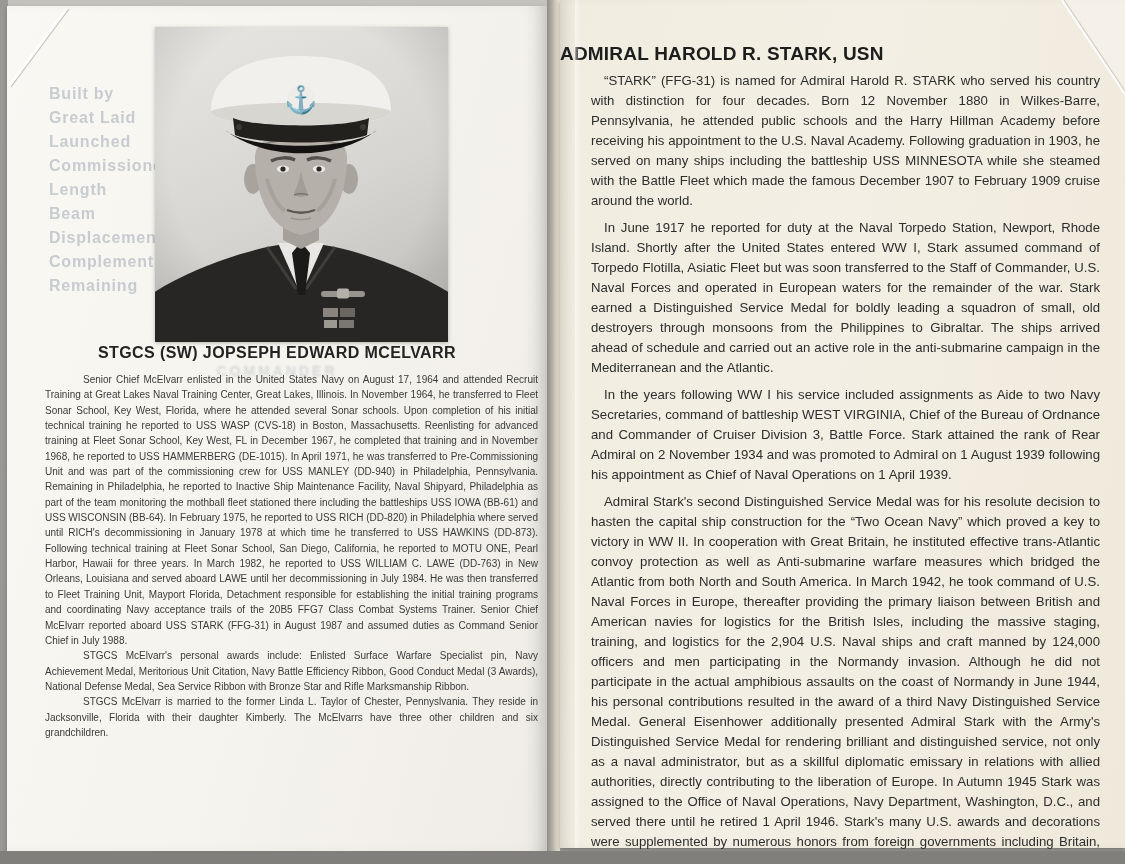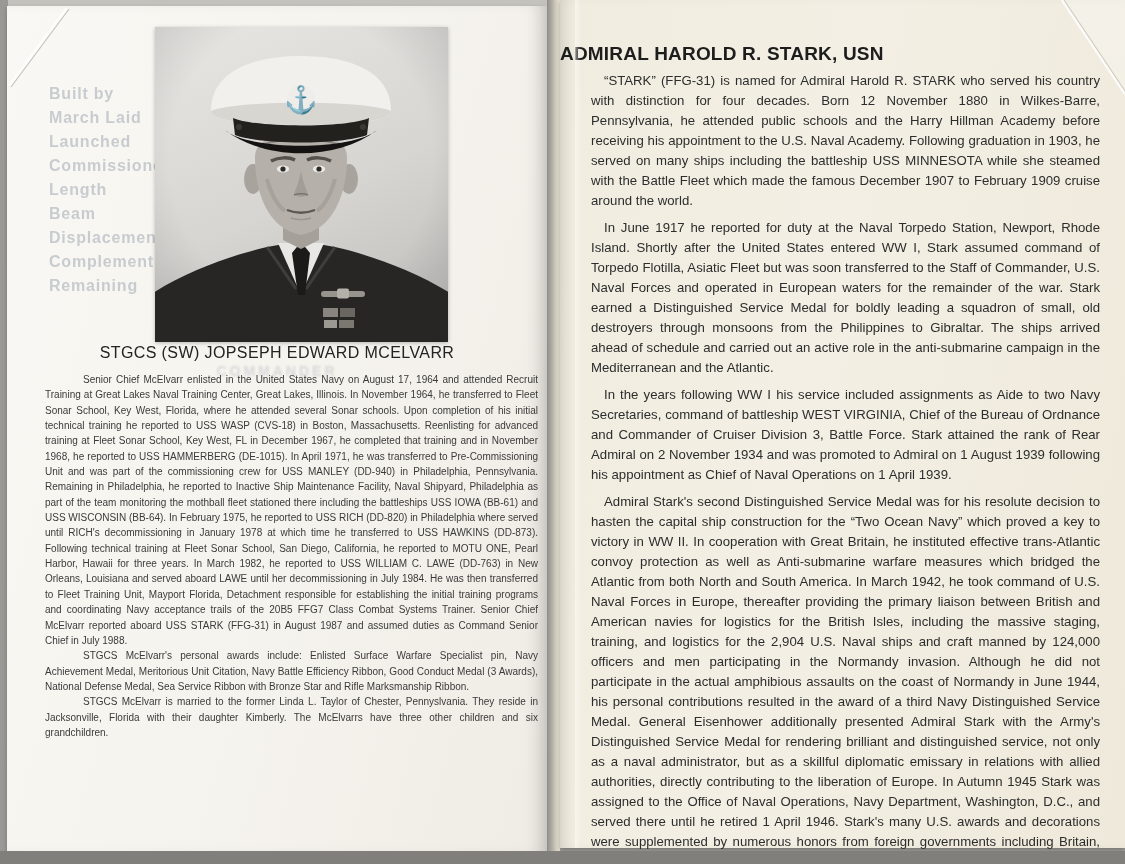--- a/index.html
+++ b/index.html
@@ -40,21 +40,21 @@
     font-size:16px;line-height:24px;font-weight:bold;letter-spacing:0.8px;
     color:rgba(122,134,152,0.38);filter:blur(0.6px);
   }
   .photo{
     position:absolute;left:148px;top:21px;width:293px;height:315px;
     box-shadow:0 1px 4px rgba(0,0,0,0.25);
   }
   .photo svg{display:block;width:100%;height:100%;}
   .caption{
     position:absolute;left:0;top:338px;width:100%;text-align:center;
-    font-size:16px;font-weight:normal;letter-spacing:0.4px;color:#232323;margin:0;
+    font-size:16px;font-weight:bold;letter-spacing:0.4px;color:#232323;margin:0;
   }
   .ghost-heading{
     position:absolute;left:0;top:357px;width:100%;text-align:center;
     font-size:14px;font-weight:bold;letter-spacing:3px;
     color:rgba(108,124,152,0.22);filter:blur(1.1px);
   }
   .left-body{
     position:absolute;left:38px;right:9px;top:366px;
     font-size:10px;line-height:15.35px;text-align:justify;color:#3a3a3a;
   }
@@ -79,21 +79,21 @@
 
 <div class="page page-left">
 
   <svg class="crease" style="left:0;top:0;width:110px;height:90px;" viewBox="0 0 110 90">
     <line x1="60" y1="2" x2="2" y2="80" stroke="#ffffff" stroke-width="2.5" opacity="0.85"></line>
     <line x1="62" y1="3" x2="4" y2="81" stroke="#b9b6af" stroke-width="1.2" opacity="0.8"></line>
   </svg>
 
   <div class="ghost-specs">
     <div>Built by</div>
-    <div>March Laid</div>
+    <div>Great Laid</div>
     <div>Launched</div>
     <div>Commissioned</div>
     <div>Length</div>
     <div>Beam</div>
     <div>Displacement</div>
     <div>Complement</div>
     <div>Remaining</div>
   </div>
 
   <div class="photo">

